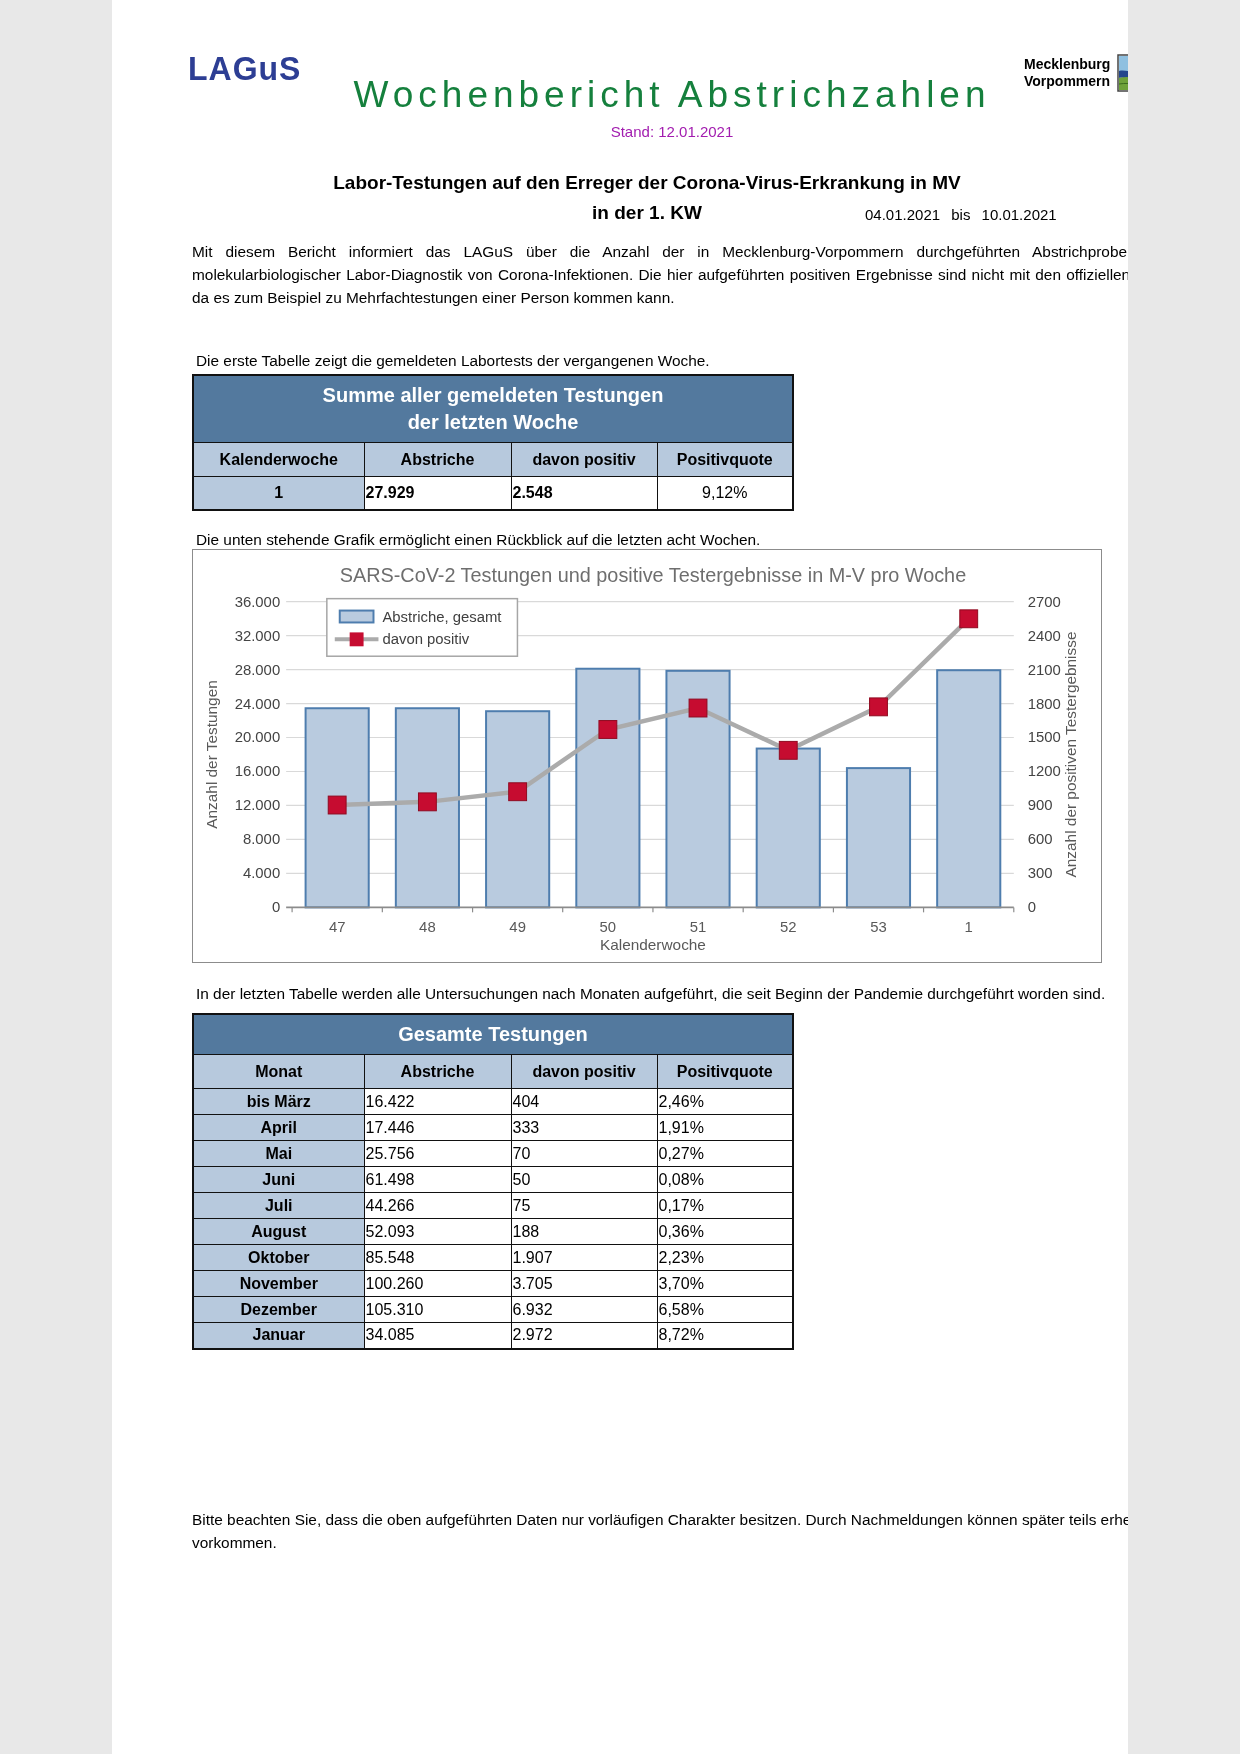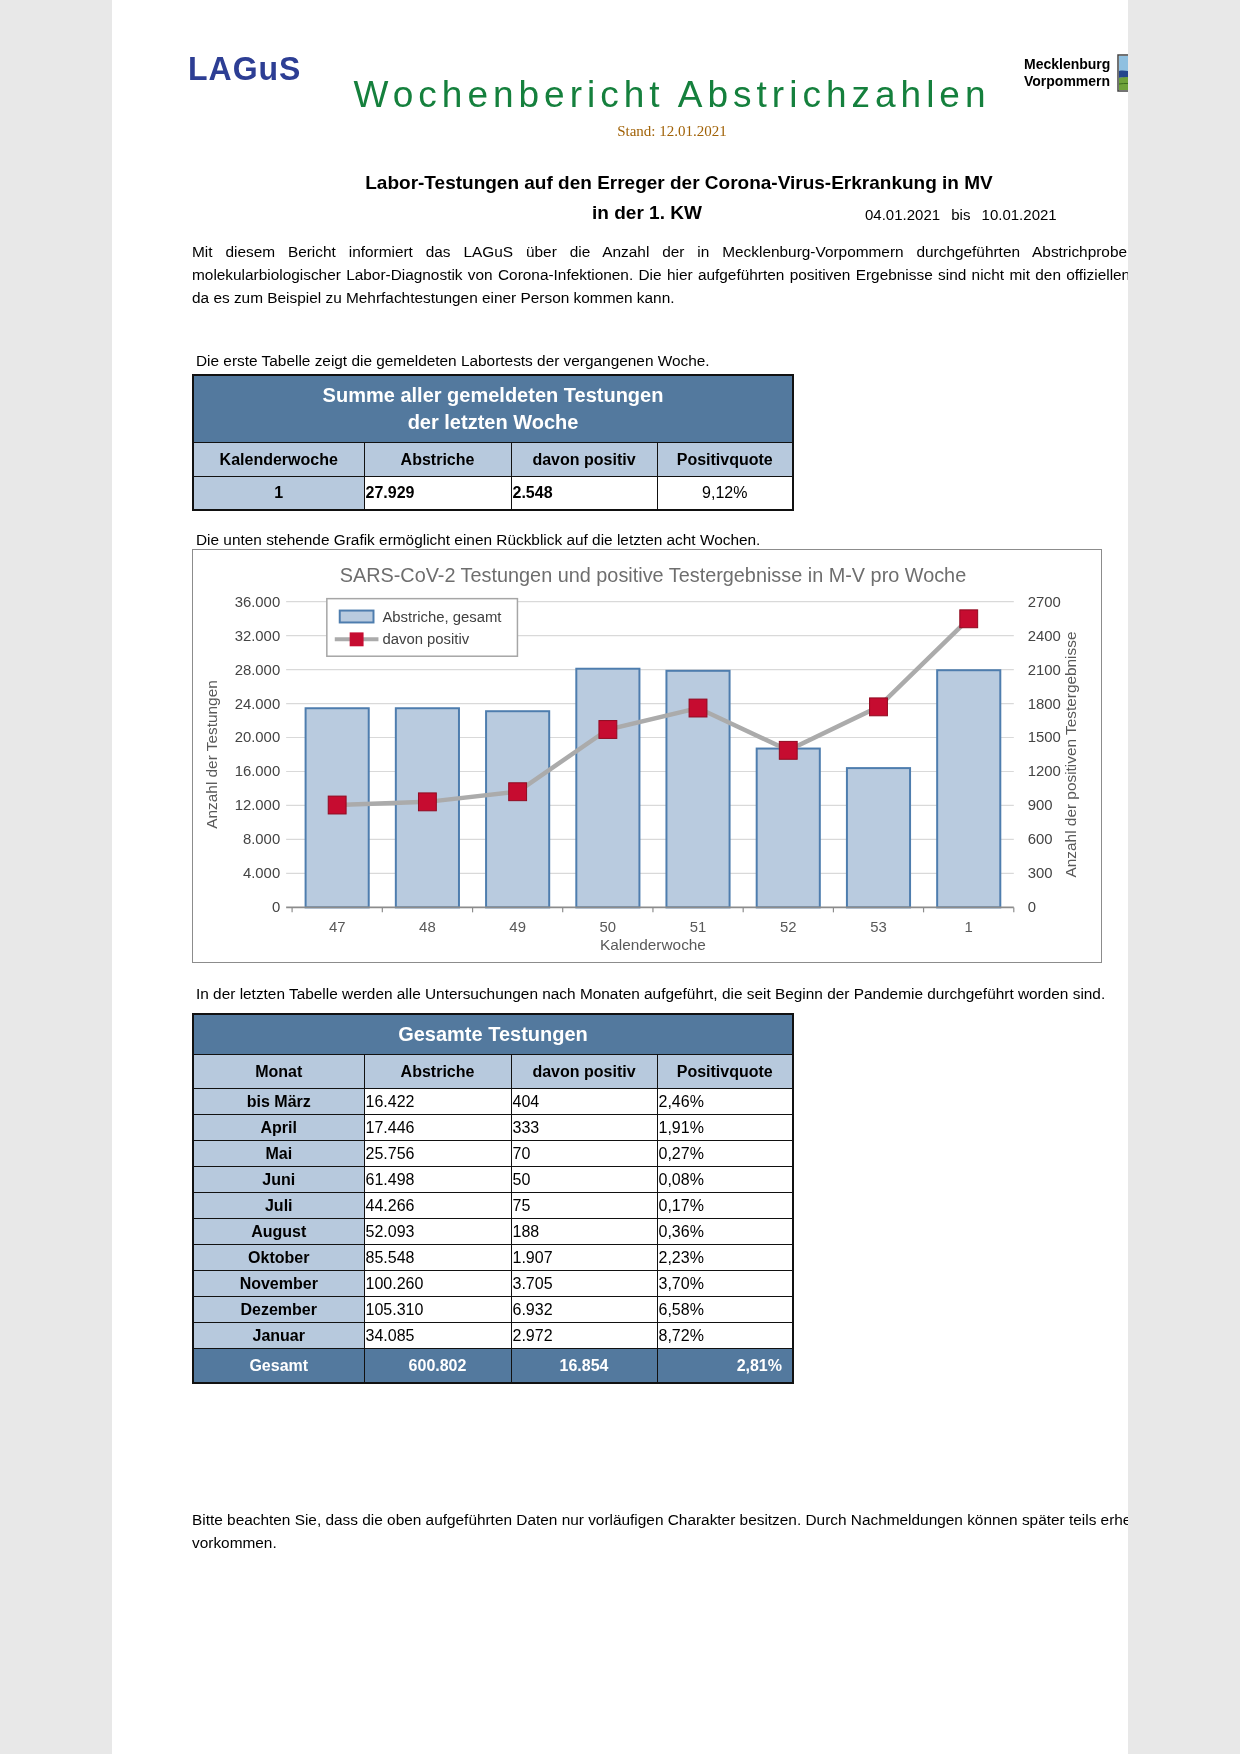--- a/index.html
+++ b/index.html
@@ -4,28 +4,28 @@
 <style>
   html,body{margin:0;padding:0;background:#e8e8e8;}
   .page{position:relative;width:1016px;height:1754px;background:#ffffff;margin:0 auto;
         font-family:"Liberation Sans", sans-serif;color:#000;overflow:hidden;}
 
   
   .lagus-logo{position:absolute;left:76px;top:50px;font-size:32px;font-weight:800;
               color:#2d3e94;letter-spacing:1px;transform:scaleY(1.05);}
   .title-block{position:absolute;left:20px;top:74px;width:1080px;text-align:center;}
   .main-title{font-size:37px;letter-spacing:5px;color:#15803d;font-weight:400;}
-  .stand{margin-top:7px;font-size:15px;color:#a16207;font-family:Liberation Serif, serif;}
+  .stand{margin-top:7px;font-size:15px;color:#a21caf;}
   .mv-logo{position:absolute;left:912px;top:54px;display:flex;align-items:flex-start;}
   .mv-logo-text{font-size:14px;font-weight:700;line-height:1.2;text-align:left;margin-top:2px;}
   .mv-emblem{margin-left:7px;}
 
   
   .h-line1{position:absolute;left:0;top:172px;width:1070px;text-align:center;
-           font-size:19px;font-weight:700;padding-left:32px;}
+           font-size:19px;font-weight:700;}
   .h-line2{position:absolute;left:0;top:202px;width:1070px;text-align:center;
            font-size:19px;font-weight:700;}
   .date-range{position:absolute;left:753px;top:206px;font-size:15px;font-weight:400;
               word-spacing:7px;}
 
   .intro{position:absolute;left:80px;top:240px;width:1084px;font-size:15.4px;
          line-height:1.5;text-align:justify;}
 
   .caption{position:absolute;font-size:15.4px;}
   .cap-1{left:84px;top:352px;}
@@ -274,23 +274,17 @@
           <td class="num">105.310</td>
           <td class="num">6.932</td>
           <td class="num">6,58%</td>
         </tr>
         <tr>
           <td class="lbl">Januar</td>
           <td class="num">34.085</td>
           <td class="num">2.972</td>
           <td class="num">8,72%</td>
         </tr>
-        <tr class="total">
-          <td class="t-lbl">Gesamt</td>
-          <td class="t-num">600.802</td>
-          <td class="t-num">16.854</td>
-          <td class="t-pct">2,81%</td>
-        </tr>
       </tbody>
     </table>
 
   <div class="footer-note">Bitte beachten Sie, dass die oben aufgeführten Daten nur vorläufigen Charakter besitzen. Durch Nachmeldungen können später teils erhebliche Änderungen vorkommen.</div>
 </div>
 
 </body></html>

